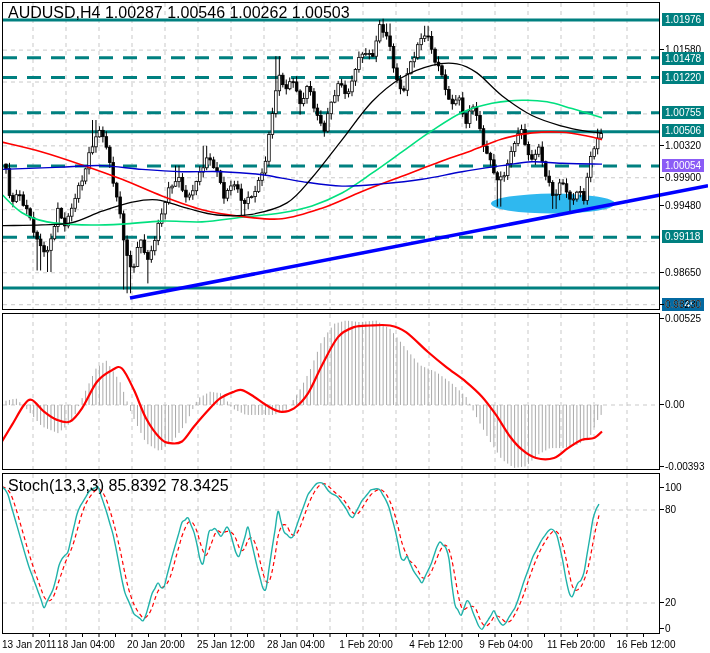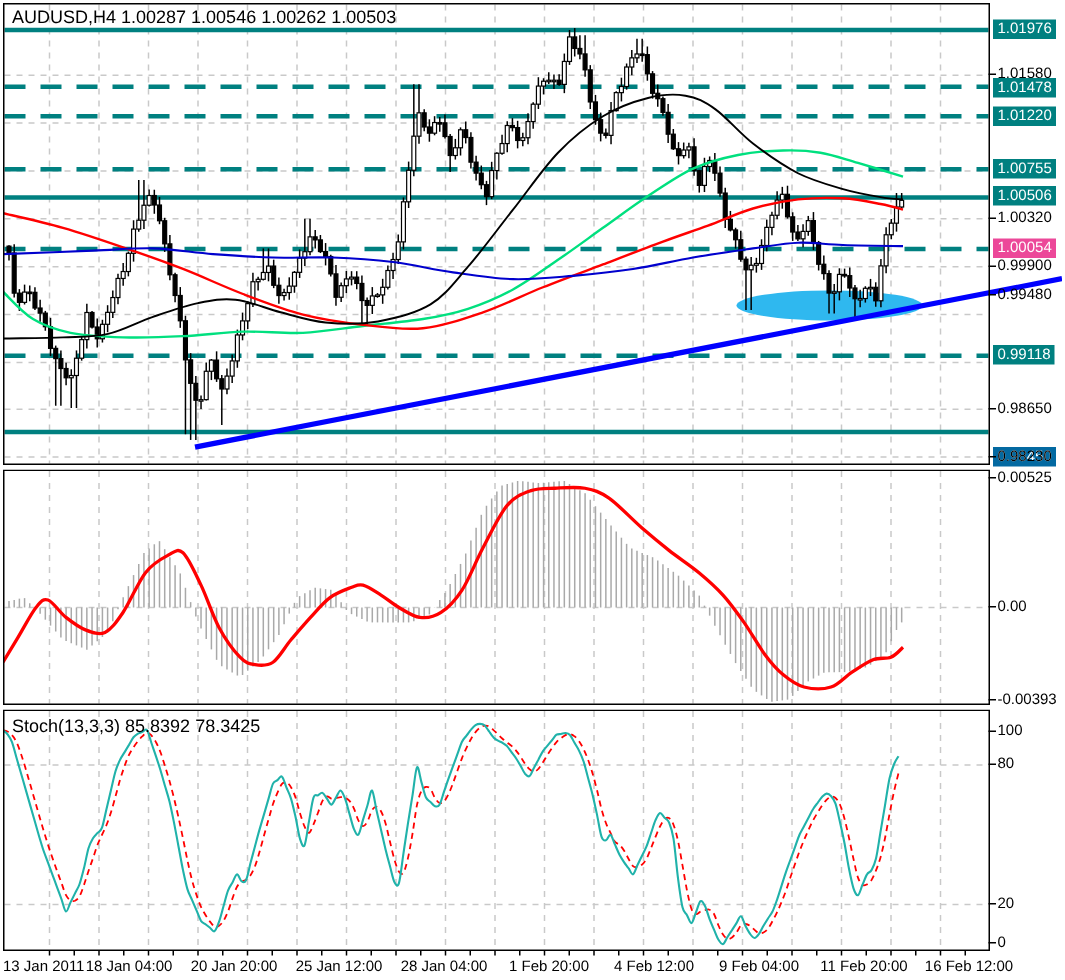--- a/index.html
+++ b/index.html
@@ -1,19 +1,19 @@
 <!DOCTYPE html>
 <html><head>
 <meta charset="utf-8">
 <style>
   html,body{margin:0;padding:0;background:#fff;}
   body{width:710px;height:653px;font-family:"Liberation Sans","DejaVu Sans",sans-serif;}
   #chart{position:relative;width:710px;height:653px;background:#fff;overflow:hidden;}
   #chart svg{position:absolute;}
-  .overlay{position:absolute;font-size:12px;color:#000;white-space:nowrap;z-index:5;}
+  .overlay{position:absolute;font-size:16px;color:#000;white-space:nowrap;z-index:5;}
   .axis-label{position:absolute;left:665px;font-size:10px;color:#000;height:13px;line-height:13px;white-space:nowrap;z-index:4;}
   .axis-label.plain::before{content:"";position:absolute;left:-6px;top:6px;width:5px;height:1px;background:#000;}
   .axis-badge{position:absolute;left:662px;font-size:10px;color:#fff;height:13px;line-height:13px;padding:0 3px;white-space:nowrap;z-index:4;}
   .time-label{position:absolute;top:639px;font-size:10px;color:#000;white-space:nowrap;transform:translateX(-50%);}
   .time-label.left{transform:none;}
   .copyright{font-size:11px;color:#1a1a1a;}
 </style>
 </head>
 <body>
 
@@ -693,23 +693,23 @@
   <div class="overlay" style="left:8px;top:477px;">Stoch(13,3,3) 85.8392 78.3425</div>
 
   <div id="price-axis">
       <div class="axis-badge" style="background: rgb(0, 128, 128); color: rgb(255, 255, 255); top: 13px;">1.01976</div>
       <div class="axis-label plain" style="top: 43px;">1.01580</div>
       <div class="axis-badge" style="background: rgb(0, 128, 128); color: rgb(255, 255, 255); top: 52px;">1.01478</div>
       <div class="axis-badge" style="background: rgb(0, 128, 128); color: rgb(255, 255, 255); top: 71px;">1.01220</div>
       <div class="axis-badge" style="background: rgb(0, 128, 128); color: rgb(255, 255, 255); top: 106px;">1.00755</div>
       <div class="axis-badge" style="background: rgb(0, 128, 128); color: rgb(255, 255, 255); top: 124px;">1.00506</div>
       <div class="axis-label plain" style="top: 139px;">1.00320</div>
-      <div class="axis-badge" style="background: #ec4899; color: rgb(255, 255, 255); top: 159px;">1.00054</div>
+      <div class="axis-badge" style="background: #8b5cf6; color: rgb(255, 255, 255); top: 159px;">1.00054</div>
       <div class="axis-label plain" style="top: 171px;">0.99900</div>
-      <div class="axis-label plain" style="top: 190px;">0.99480</div>
+      <div class="axis-label plain" style="top: 199px;">0.99480</div>
       <div class="axis-badge" style="background: rgb(0, 128, 128); color: rgb(255, 255, 255); top: 230px;">0.99118</div>
       <div class="axis-label plain" style="top: 266px;">0.98650</div>
       <div class="axis-badge" style="background: #0369a1; color: rgb(255, 255, 255); top: 298px;">0.98450</div>
       <div class="axis-label plain" style="top: 298px;">0.98230</div>
     </div>
   <div id="macd-axis">
       <div class="axis-label plain" style="top: 312px;">0.00525</div>
       <div class="axis-label plain" style="top: 398px;">0.00</div>
       <div class="axis-label plain" style="top: 460px;">-0.00393</div>
     </div>

